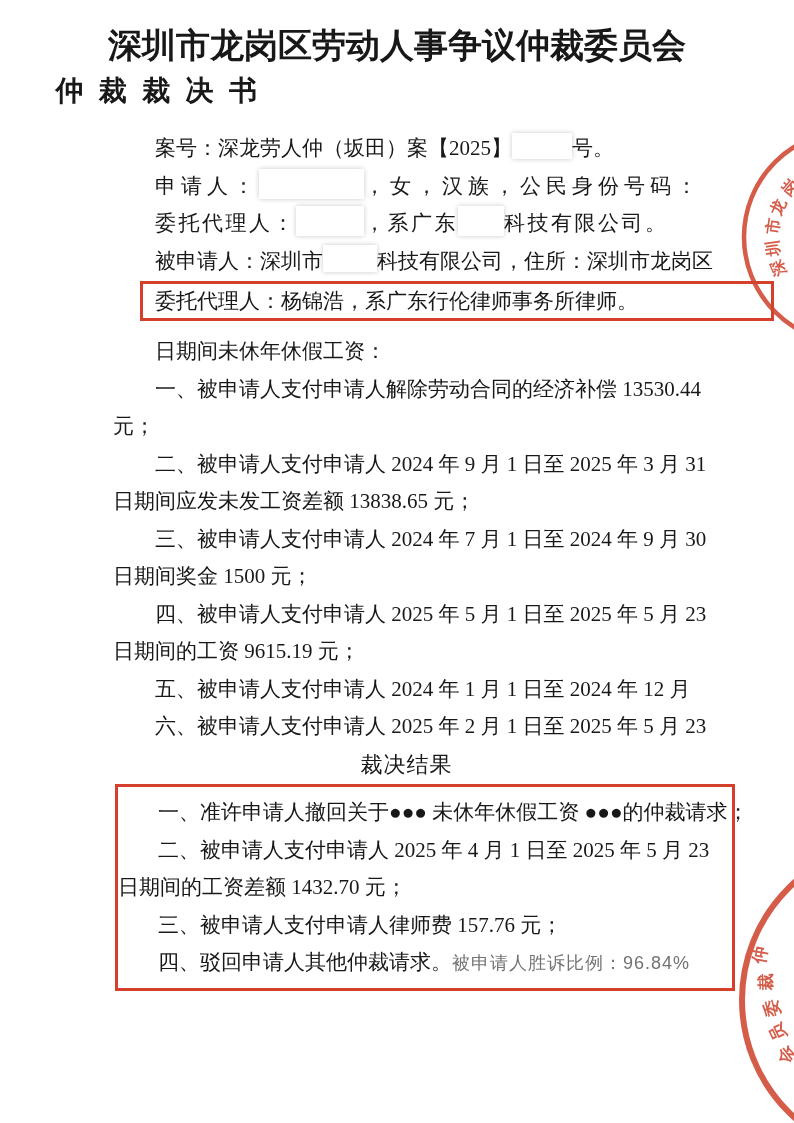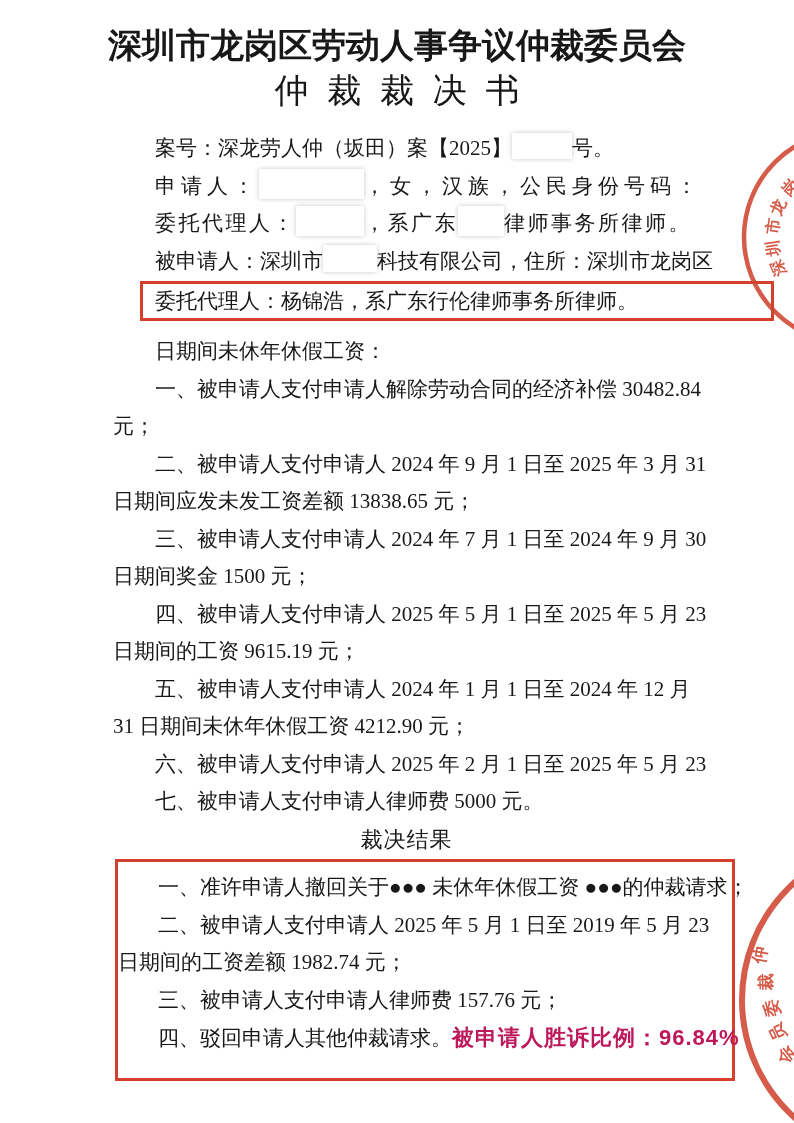--- a/index.html
+++ b/index.html
@@ -15,22 +15,22 @@
   .title1{
     margin:24px 40px 0 40px;
     text-align:center;
     font-size:34px;font-weight:bold;
     line-height:44px;
     letter-spacing:0;
     white-space:nowrap;
   }
   .title2{
     margin:2px 40px 0 40px;
-    text-align:center;
-    font-size:34px;font-weight:normal;
+    text-align:left;
+    font-size:28px;font-weight:bold;
     line-height:42px;
     letter-spacing:0.55em;
     text-indent:0.55em; 
     white-space:nowrap;
   }
   
   .content{
     margin:18px 94px 0 113px;
     font-size:21px;
     line-height:37.5px;
@@ -63,29 +63,29 @@
   .section-heading{
     text-align:center;
     font-weight:normal;
     font-size:22px;
     line-height:37.5px;
     letter-spacing:1px;
   }
   .result-box{
     border:3px solid #d5402c;
     margin:1px -35px 14px 2px;
-    padding:7px 4px 20px 0;
+    padding:7px 4px 5px 0;
   }
   .result-box .line{white-space:nowrap;}
   .result-box .indent{padding-left:40px;}
   .highlight{
     font-family:"Liberation Sans","DejaVu Sans",sans-serif;
-    font-weight:bold;
-    color:#be185d;
-    font-size:22px;
+    font-weight:normal;
+    color:#737373;
+    font-size:18px;
     letter-spacing:1px;
   }
   
   .stamp{position:absolute;right:0;overflow:hidden;pointer-events:none;opacity:0.88;}
   .stamp-top{top:130px;width:94px;height:250px;}
   .stamp-bottom{top:860px;width:94px;height:263px;}
   .stamp svg text{
     font-family:"Liberation Serif","DejaVu Serif",serif;
     font-weight:bold;
     fill:#cf4631;
@@ -105,58 +105,56 @@
 
     <div class="line indent">
       <span>案号：深龙劳人仲（坂田）案【2025】</span><span class="redact r-case"></span><span>号。</span>
     </div>
 
     <div class="line indent ls-wide">
       <span>申请人：</span><span class="redact r-applicant"></span><span>，女，汉族，公民身份号码：</span>
     </div>
 
     <div class="line indent ls-mid">
-      <span>委托代理人：</span><span class="redact r-agent"></span><span>，系广东</span><span class="redact r-firm"></span><span>律师事务所律师。</span>
+      <span>委托代理人：</span><span class="redact r-agent"></span><span>，系广东</span><span class="redact r-firm"></span><span>科技有限公司。</span>
     </div>
 
     <div class="line indent">
       <span>被申请人：深圳市</span><span class="redact r-company"></span><span>科技有限公司，住所：深圳市龙岗区</span>
     </div>
 
     <div class="agent-box">
       <span>委托代理人：杨锦浩，系广东行伦律师事务所律师。</span>
     </div>
 
     <div class="claims">
       <div class="line indent">日期间未休年休假工资：</div>
       <div>
 
-      <div class="line indent">一、被申请人支付申请人解除劳动合同的经济补偿 30482.84</div>
+      <div class="line indent">一、被申请人支付申请人解除劳动合同的经济补偿 13530.44</div>
           <div class="line">元；</div>
           <div class="line indent">二、被申请人支付申请人 2024 年 9 月 1 日至 2025 年 3 月 31</div>
           <div class="line">日期间应发未发工资差额 13838.65 元；</div>
           <div class="line indent">三、被申请人支付申请人 2024 年 7 月 1 日至 2024 年 9 月 30</div>
           <div class="line">日期间奖金 1500 元；</div>
           <div class="line indent">四、被申请人支付申请人 2025 年 5 月 1 日至 2025 年 5 月 23</div>
           <div class="line">日期间的工资 9615.19 元；</div>
           <div class="line indent">五、被申请人支付申请人 2024 年 1 月 1 日至 2024 年 12 月</div>
-          <div class="line">31 日期间未休年休假工资 4212.90 元；</div>
           <div class="line indent">六、被申请人支付申请人 2025 年 2 月 1 日至 2025 年 5 月 23</div>
-          <div class="line indent">七、被申请人支付申请人律师费 5000 元。</div>
         </div>
     </div>
 
     <div class="section-heading">裁决结果</div>
 
     <div class="result-box">
       <div>
 
       <div class="line indent">一、准许申请人撤回关于●●● 未休年休假工资 ●●●的仲裁请求；</div>
-          <div class="line indent">二、被申请人支付申请人 2025 年 5 月 1 日至 2019 年 5 月 23</div>
-          <div class="line">日期间的工资差额 1982.74 元；</div>
+          <div class="line indent">二、被申请人支付申请人 2025 年 4 月 1 日至 2025 年 5 月 23</div>
+          <div class="line">日期间的工资差额 1432.70 元；</div>
           <div class="line indent">三、被申请人支付申请人律师费 157.76 元；</div>
         </div>
       <div class="line indent">
         <span>四、驳回申请人其他仲裁请求。</span><span class="highlight">被申请人胜诉比例：96.84%</span>
       </div>
     </div>
 
   </div>
 
   <div class="stamp stamp-top">

